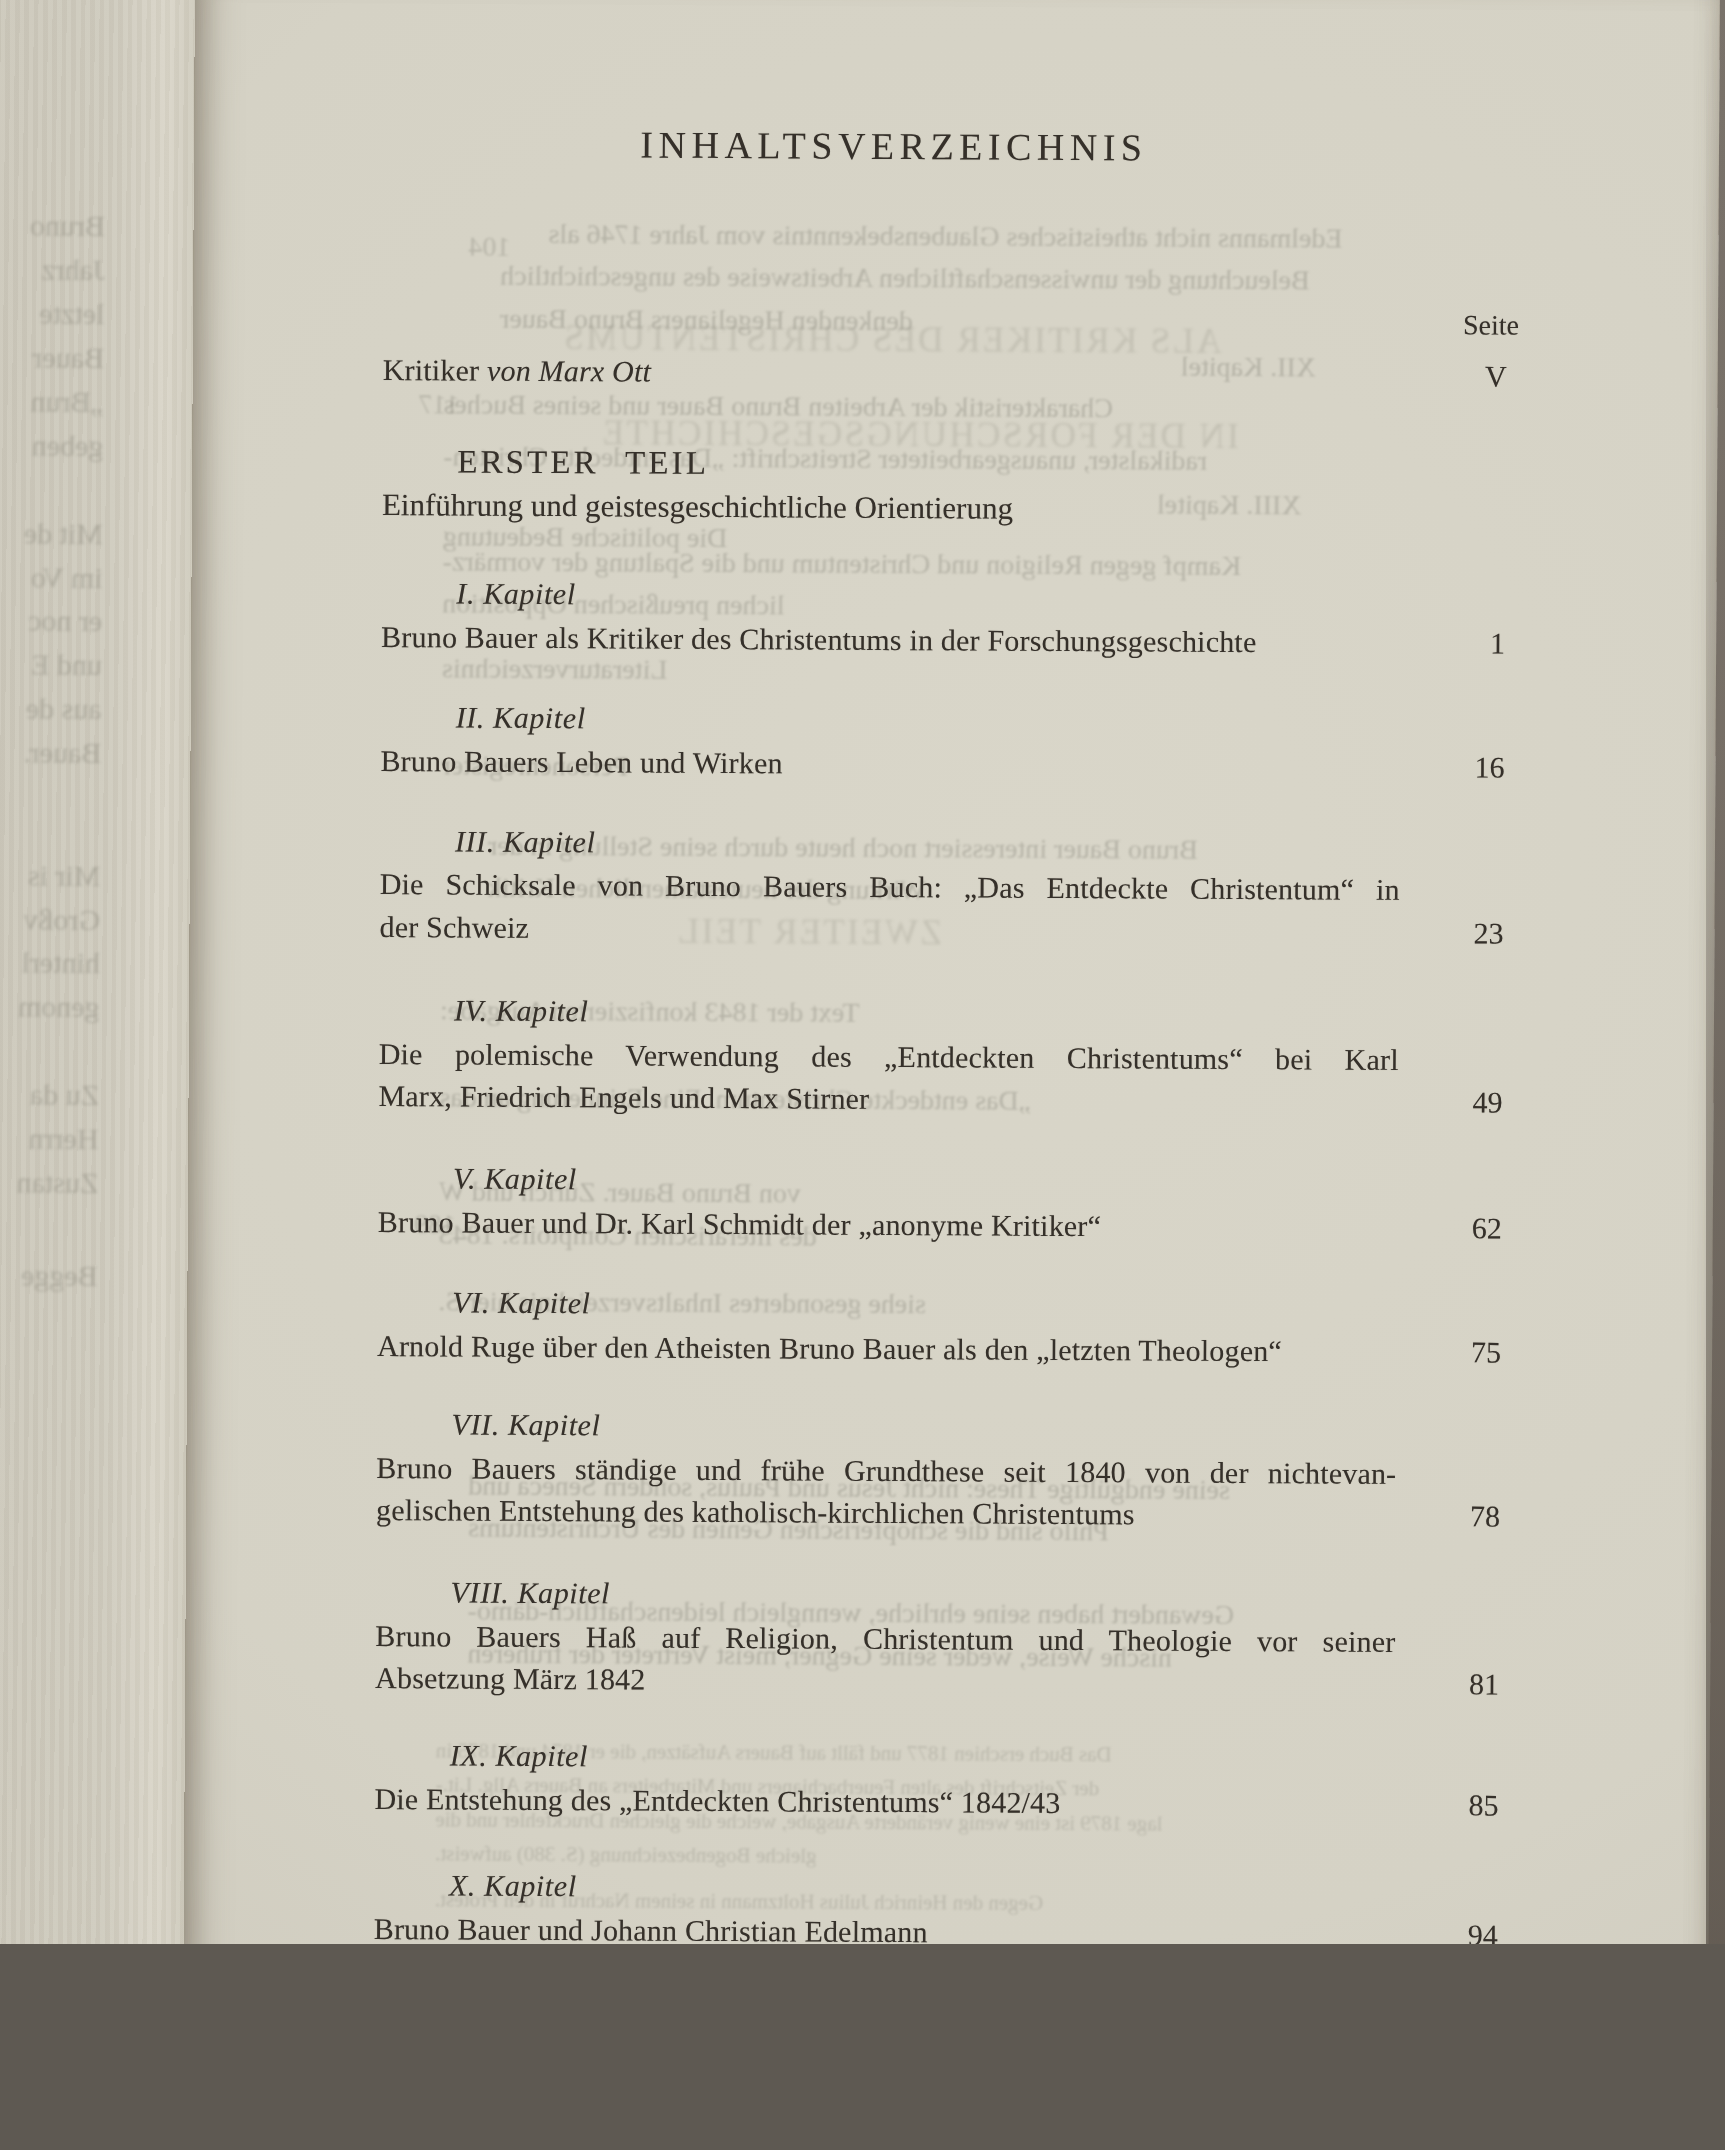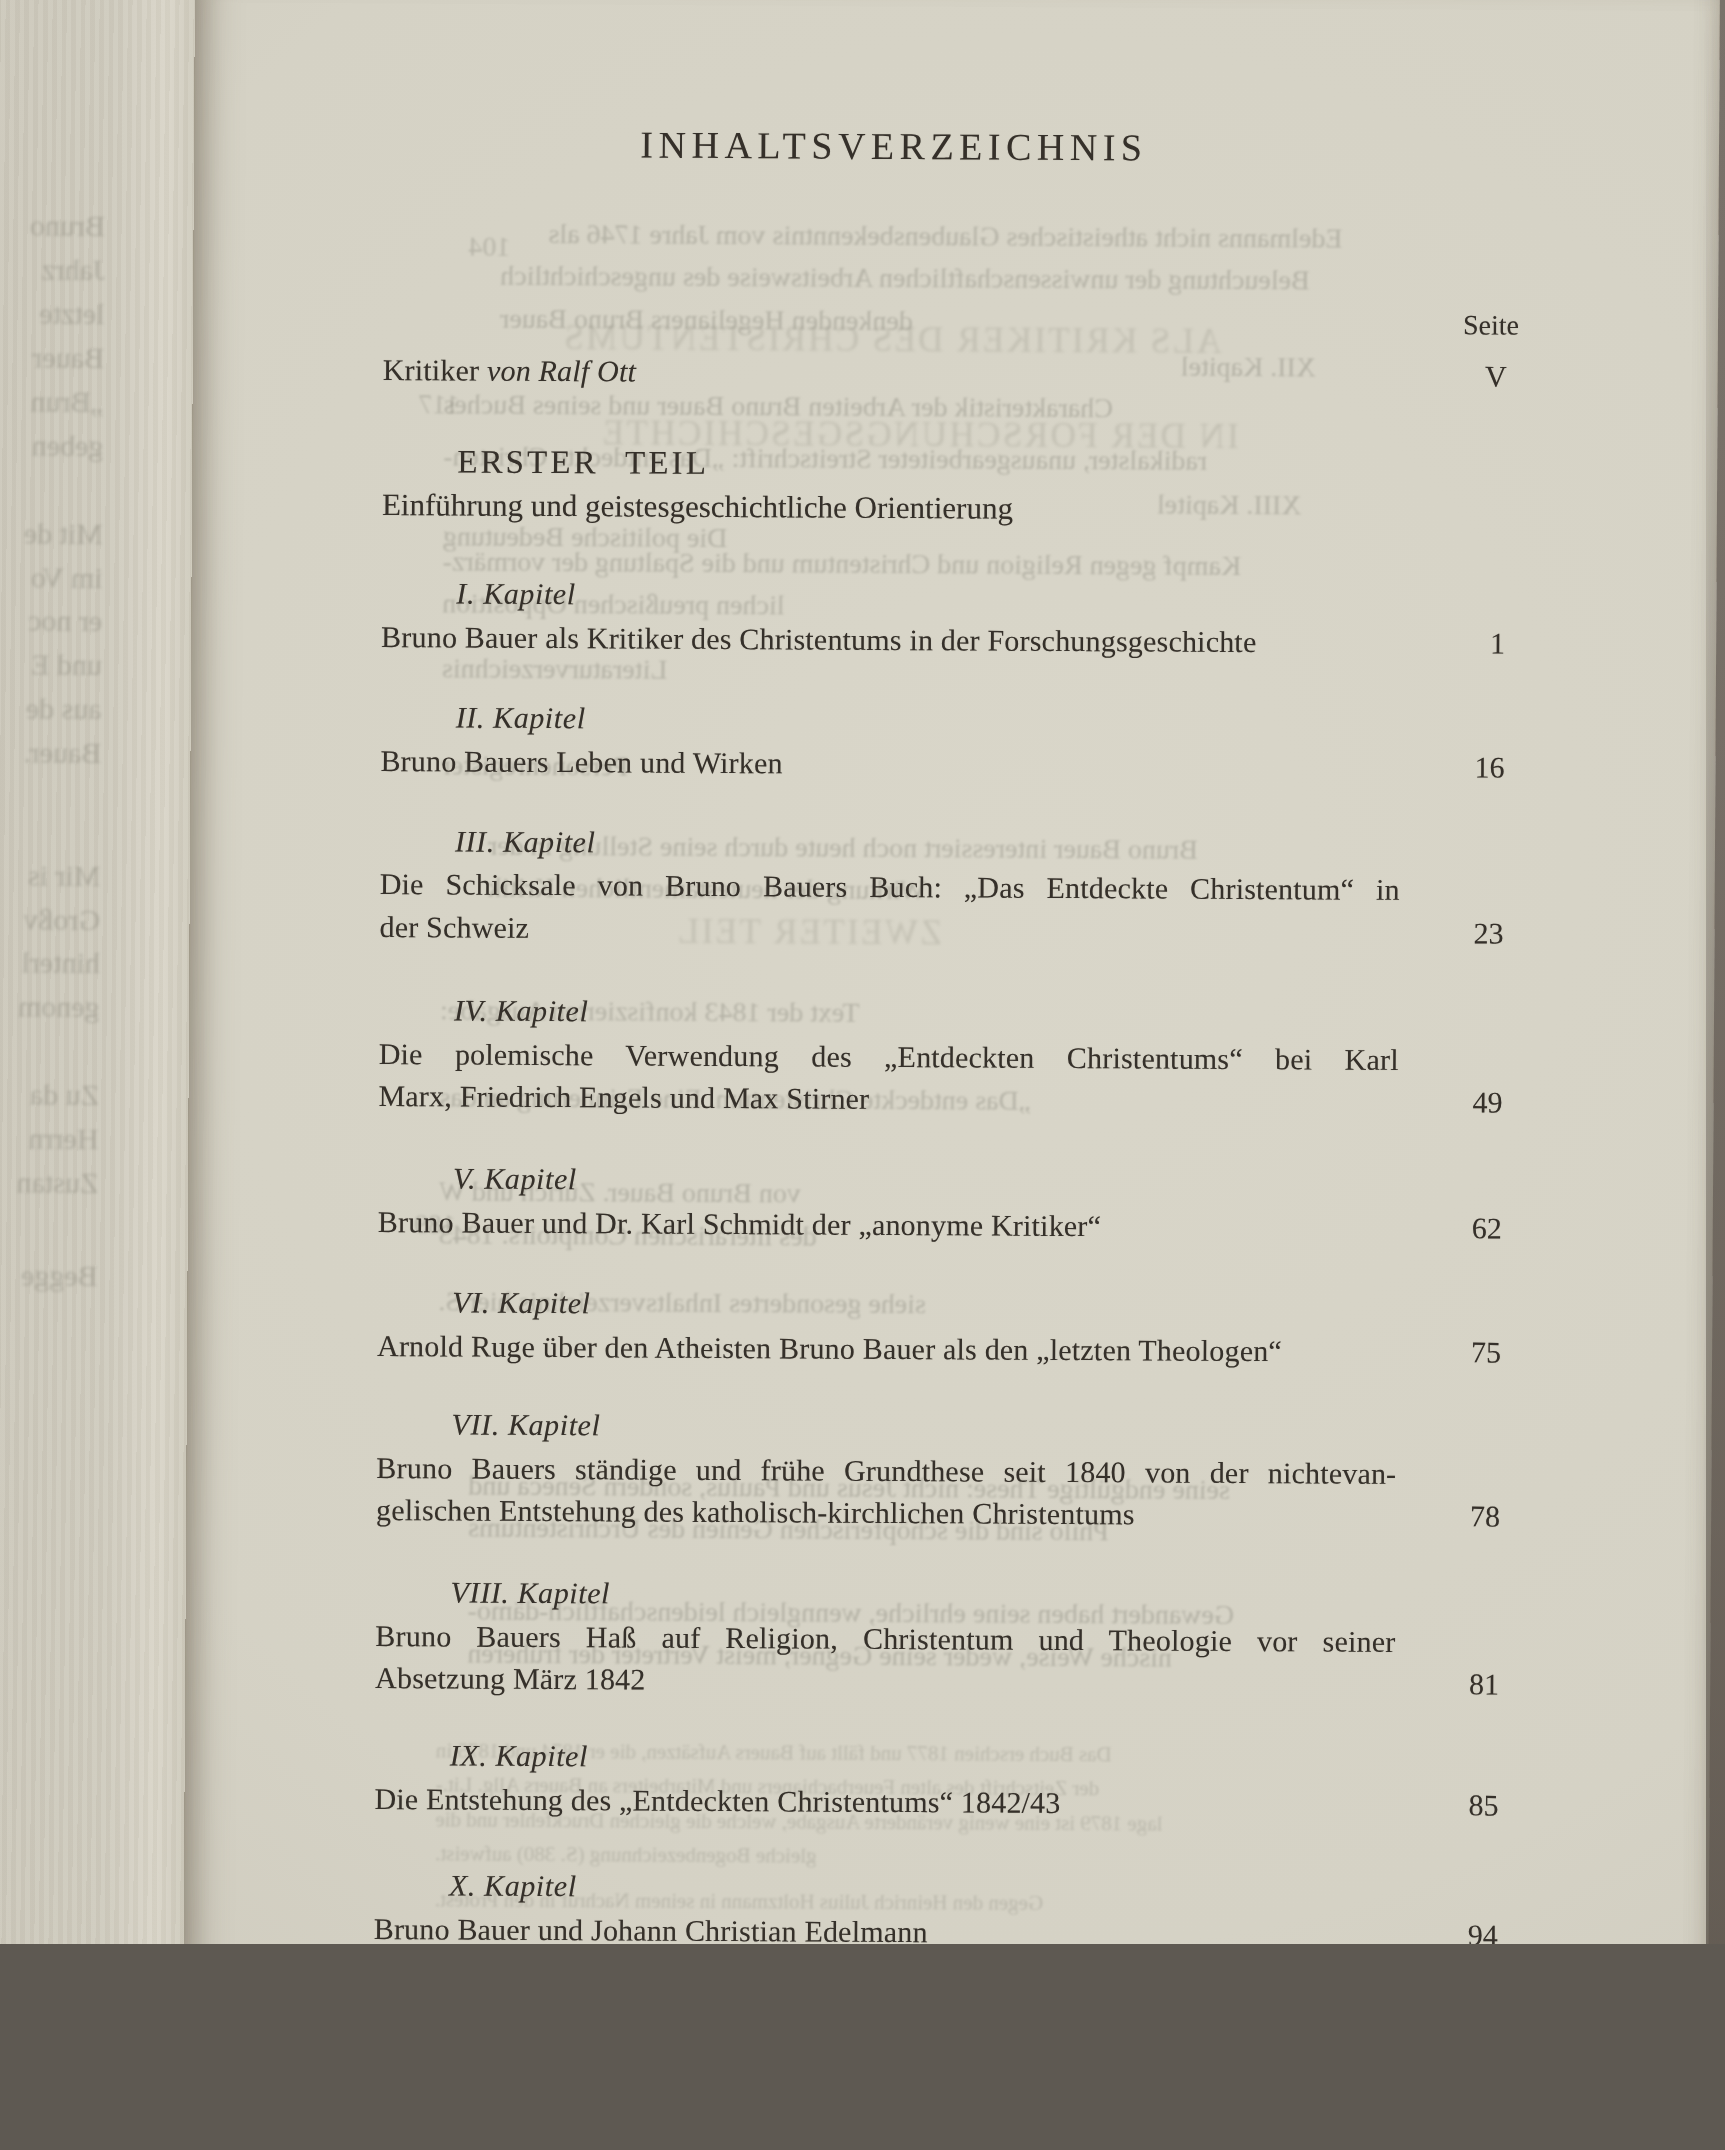--- a/index.html
+++ b/index.html
@@ -132,21 +132,21 @@
     <div class="ghost small" style="top:1757px;left:251px">Das Buch erschien 1877 und fällt auf Bauers Aufsätzen, die er 1874 und 1875 in</div>
     <div class="ghost small" style="top:1791px;left:251px">der Zeitschrift des alten Feuerbachianers und Mitarbeiters an Bauers Allg. Lit.-</div>
     <div class="ghost small" style="top:1826px;left:251px">lage 1879 ist eine wenig veränderte Ausgabe, welche die gleichen Druckfehler und die</div>
     <div class="ghost small" style="top:1860px;left:251px">gleiche Bogenbezeichnung (S. 380) aufweist.</div>
     <div class="ghost small" style="top:1906px;left:251px">Gegen den Heinrich Julius Holtzmann in seinem Nachruf in den Protest.</div>
 
     <div id="title" class="ink">INHALTSVERZEICHNIS</div>
 
     <div id="seite" class="ink">Seite</div>
 
-    <div class="line nowrap ink" style="top:375px"><span>Kritiker </span><span class="ital">von Ralf Ott</span></div>
+    <div class="line nowrap ink" style="top:375px"><span>Kritiker </span><span class="ital">von Marx Ott</span></div>
     <div class="num ink" style="top:375px">V</div>
 
     <div id="part-head" class="ink">ERSTER TEIL</div>
     <div id="part-sub" class="ink">Einführung und geistesgeschichtliche Orientierung</div>
 
     <div class="line head ink" style="top:598px">I. Kapitel</div>
     <div class="line nowrap ink" style="top:642px">Bruno Bauer als Kritiker des Christentums in der Forschungsgeschichte</div>
     <div class="num ink" style="top:642px">1</div>
 
     <div class="line head ink" style="top:722px">II. Kapitel</div>

